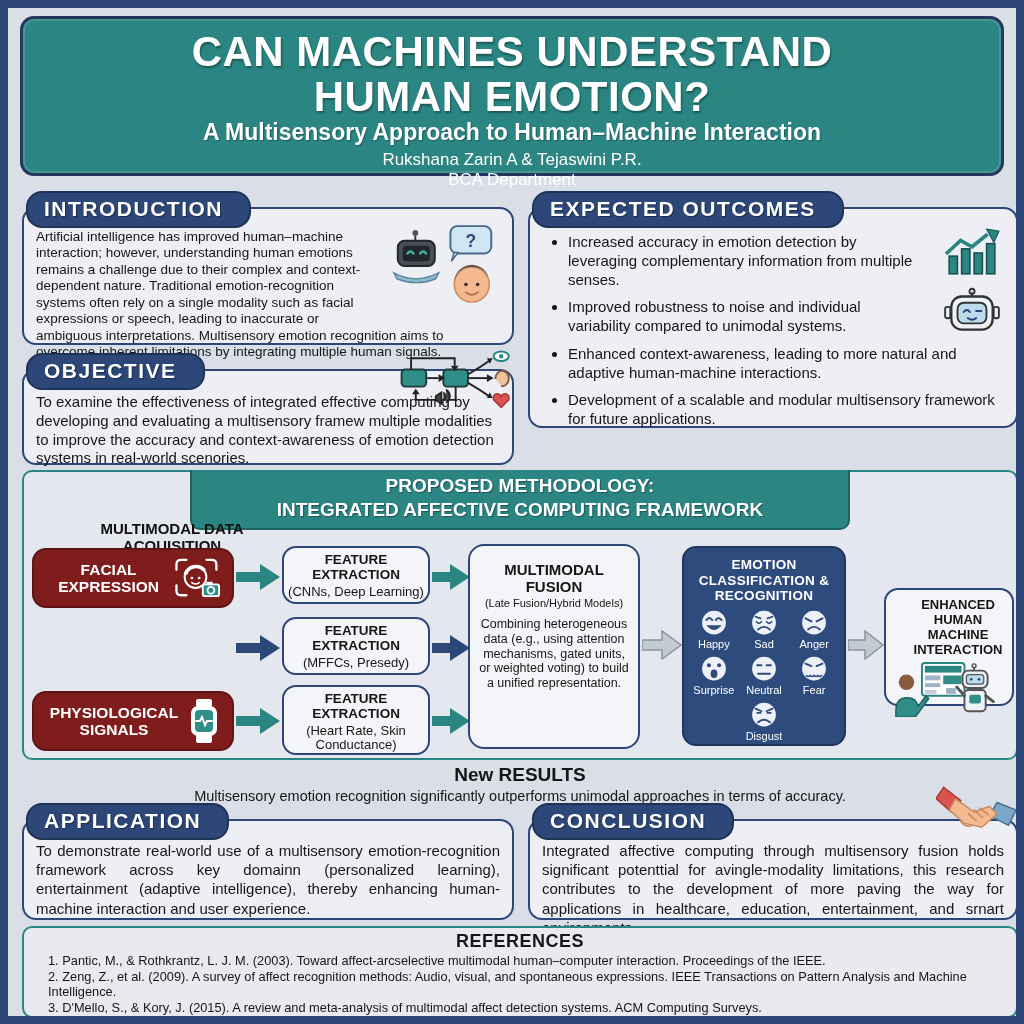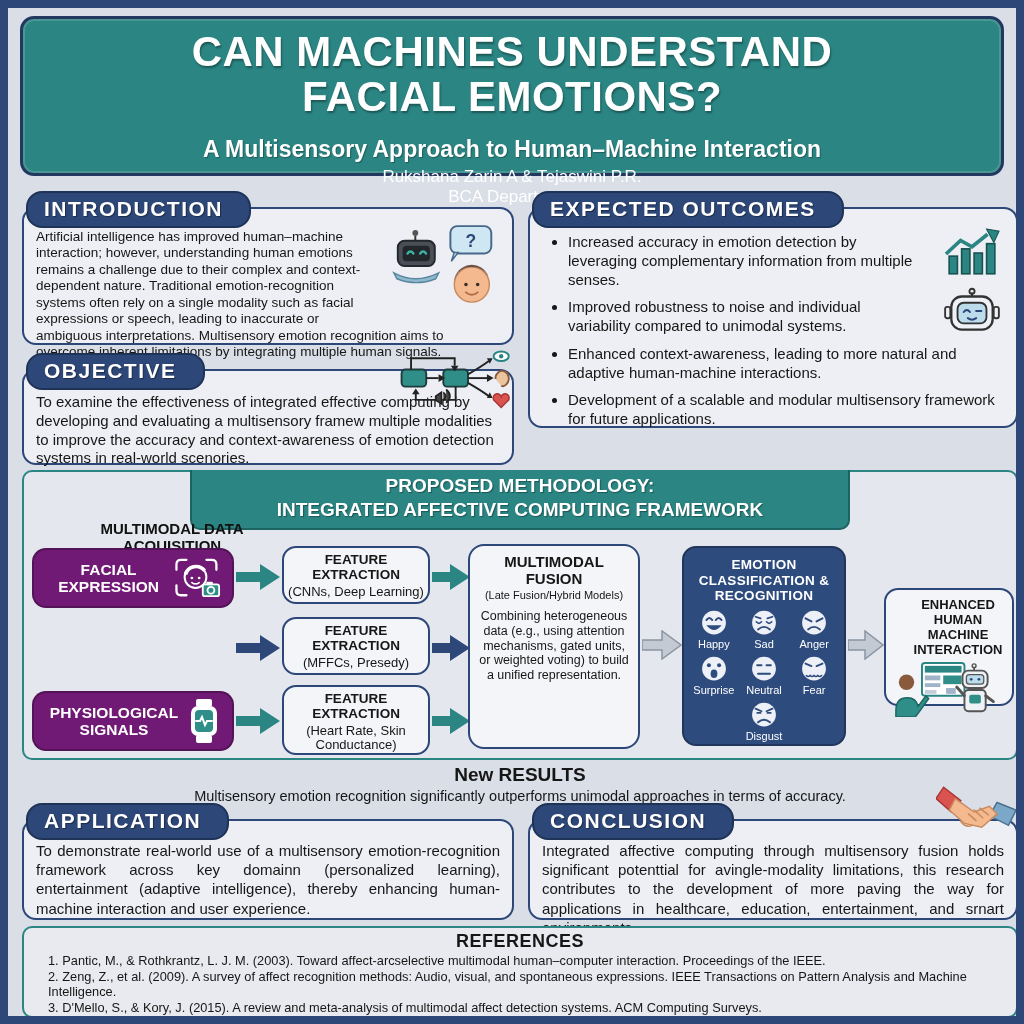--- a/index.html
+++ b/index.html
@@ -12,21 +12,21 @@
   }
   
   .hdr{
     position:absolute;left:12px;top:8px;width:984px;height:160px;
     background:#2a8583;border:3px solid #24385f;border-radius:14px;
     box-sizing:border-box;text-align:center;color:#fff;
     box-shadow:inset 0 0 0 2px rgba(255,255,255,.15);
   }
   .hdr .t1{font-size:42px;font-weight:bold;letter-spacing:.5px;line-height:1.1;margin-top:10px;text-shadow:1px 2px 2px rgba(0,0,0,.35);}
   .hdr .t2{font-size:42px;font-weight:bold;letter-spacing:.5px;line-height:1.05;text-shadow:1px 2px 2px rgba(0,0,0,.35);}
-  .hdr .sub{font-size:23px;font-weight:bold;margin-top:17px;text-shadow:1px 1px 1px rgba(0,0,0,.3);}
+  .hdr .sub{font-size:23px;font-weight:bold;margin-top:0;text-shadow:1px 1px 1px rgba(0,0,0,.3);}
   .hdr .auth{font-size:17px;margin-top:4px;}
   .hdr .dept{font-size:17px;}
   
   .panel{position:absolute;box-sizing:border-box;}
   .pill{
     position:absolute;top:0;left:4px;z-index:3;
     background:#2d4779;color:#fff;font-weight:bold;font-size:21px;letter-spacing:1.5px;
     padding:4px 26px 5px 16px;border-radius:16px;border:2px solid #1f3357;
     text-shadow:1px 1px 1px rgba(0,0,0,.4);
   }
@@ -58,31 +58,31 @@
   .acq{
     position:absolute;left:36px;top:48px;width:224px;text-align:center;
     font-weight:bold;font-size:15px;line-height:1.15;color:#111;
   }
   .node{position:absolute;box-sizing:border-box;border-radius:14px;}
   .inputbox{
     left:8px;width:202px;height:60px;display:flex;align-items:center;justify-content:space-between;
     padding:4px 10px 4px 12px;color:#fff;font-weight:bold;font-size:15.5px;line-height:1.1;text-align:center;
     border:2px solid rgba(0,0,0,.25);
   }
-  .teal-bg{background:#701a75;}
+  .teal-bg{background:#7f1d1d;}
   .navy-bg{background:#34508a;}
   .featbox{
     left:258px;width:148px;background:#f4f5f8;border:2.5px solid #2d4779;border-radius:14px;
     text-align:center;padding:5px 4px;
   }
   .featbox .ft{font-weight:bold;font-size:13.5px;line-height:1.1;}
   .featbox .fs{font-size:13px;line-height:1.1;margin-top:2px;}
   .fusion{
     left:444px;top:72px;width:172px;height:205px;background:#f4f5f8;border:2.5px solid #2d4779;
-    border-radius:16px;text-align:center;padding:8px 7px;
+    border-radius:16px;text-align:center;padding:16px 7px;
   }
   .fusion .ft{font-weight:bold;font-size:15px;line-height:1.1;}
   .fusion .fs{font-size:11px;line-height:1.1;margin-top:2px;}
   .fusion .fb{font-size:12.5px;line-height:1.18;margin-top:8px;}
   .emobox{
     left:658px;top:74px;width:164px;height:200px;background:#2e4b7e;border-radius:14px;
     color:#fff;text-align:center;padding:9px 4px;border:2px solid #22365c;
   }
   .emobox .et{font-weight:bold;font-size:13.5px;line-height:1.15;letter-spacing:.3px;}
   .emogrid{display:flex;flex-wrap:wrap;justify-content:center;margin-top:5px;}
@@ -108,21 +108,21 @@
   .refs p{margin:1px 0;font-size:12.8px;line-height:1.18;}
   .icon-abs{position:absolute;z-index:4;}
 </style>
 </head>
 <body>
 
 <div class="poster">
 
   <header class="hdr">
     <div class="t1">CAN MACHINES UNDERSTAND</div>
-    <div class="t2">FACIAL EMOTIONS?</div>
+    <div class="t2">HUMAN EMOTION?</div>
     <div class="sub">A Multisensory Approach to Human–Machine Interaction</div>
     <div class="auth">Rukshana Zarin A &amp; Tejaswini P.R.</div>
     <div class="dept">BCA Department</div>
   </header>
 
   <section class="panel" style="left:14px;top:183px;width:492px;height:154px;">
     <div class="pill">INTRODUCTION</div>
     <div class="pbox">
       <div class="intro-icons">
         <svg viewBox="0 0 115 92" width="112" height="92">

